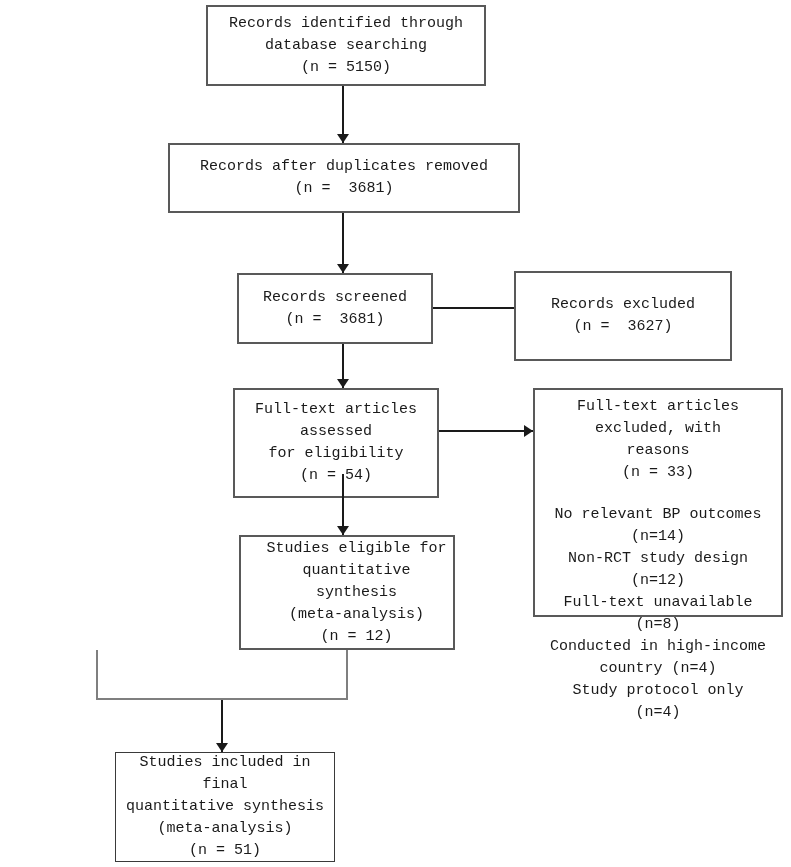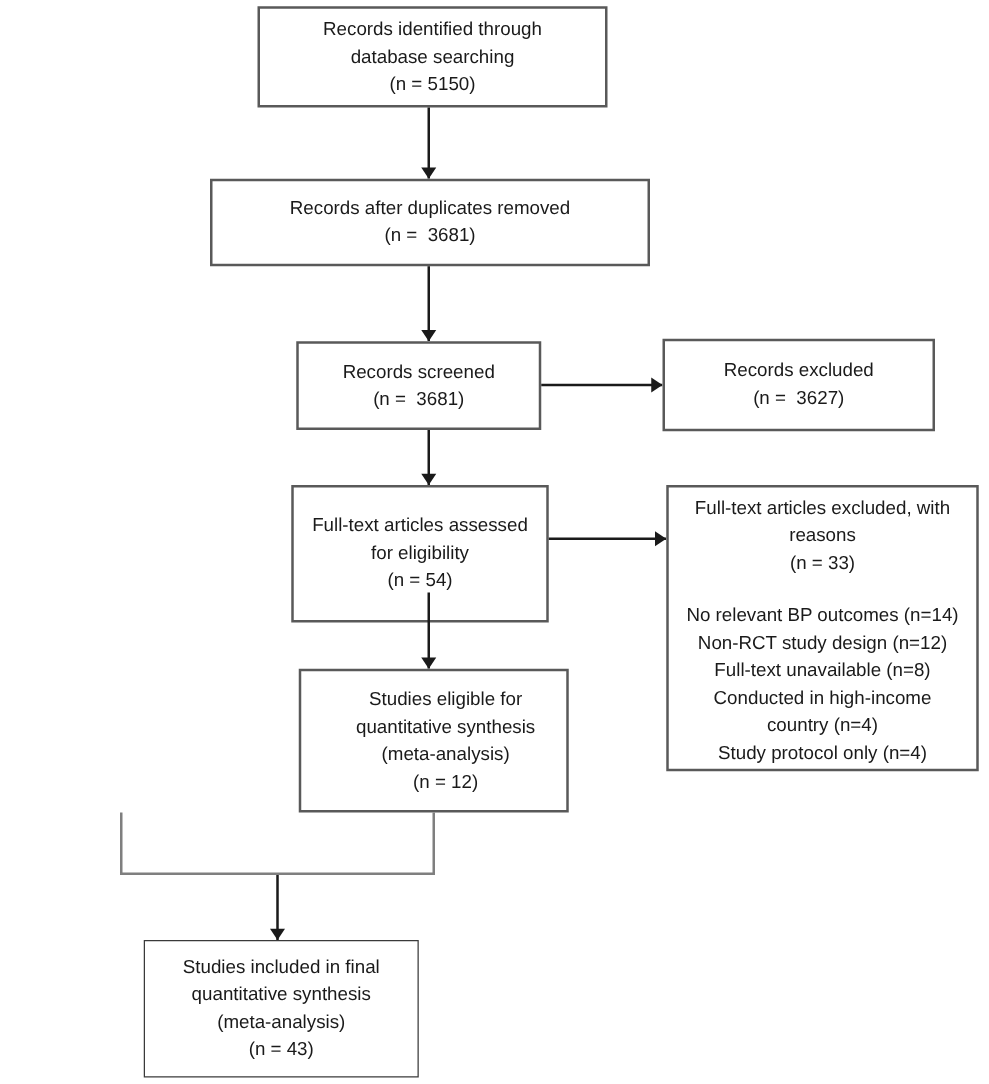--- a/index.html
+++ b/index.html
@@ -7,21 +7,21 @@
     --connector:#7f7f7f;
     --arrow:#1a1a1a;
     --text:#1a1a1a;
     --background:#ffffff;
   }
   html,body{margin:0;padding:0;background:var(--background);}
   #canvas{
     position:relative;
     width:791px;height:867px;
     background:var(--background);
-    font-family:Liberation Sans, sans-serif;
+    font-family:Liberation Mono, monospace;
     color:var(--text);
     overflow:hidden;
   }
   .box{
     position:absolute;
     box-sizing:border-box;
     border:2px solid var(--box-border);
     background:#fff;
     display:flex;
     align-items:center;
@@ -94,21 +94,21 @@
   <div class="box" style="left:168px;top:143px;width:352px;height:70px;">Records after duplicates removed
 (n = &nbsp;3681)</div>
 
   <div class="varrow" style="left:342px;top:213px;height:60px;"></div>
 
   <div class="box" style="left:237px;top:273px;width:196px;height:71px;">Records screened
 (n = &nbsp;3681)</div>
 
   <div class="harrow" style="left:433px;top:307px;width:97px;"></div>
 
-  <div class="box" style="left:530px;top:271px;width:218px;height:74px;">Records excluded
+  <div class="box" style="left:514px;top:271px;width:218px;height:90px;">Records excluded
 (n = &nbsp;3627)</div>
 
   <div class="varrow" style="left:342px;top:344px;height:44px;"></div>
 
   <div class="box" style="left:233px;top:388px;width:206px;height:110px;">Full-text articles assessed
 for eligibility
 (n = 54)</div>
 
   <div class="harrow" style="left:439px;top:430px;width:94px;"></div>
 
@@ -134,15 +134,15 @@
 
   <div class="connector" style="left:96px;top:650px;width:2px;height:50px;"></div>
   <div class="connector" style="left:346px;top:650px;width:2px;height:50px;"></div>
   <div class="connector" style="left:96px;top:698px;width:252px;height:2px;"></div>
 
   <div class="varrow" style="left:221px;top:700px;height:52px;"></div>
 
   <div class="box thin" style="left:115px;top:752px;width:220px;height:110px;">Studies included in final
 quantitative synthesis
 (meta-analysis)
-(n = 43)</div>
+(n = 51)</div>
 
 </div>
 
 </body></html>

